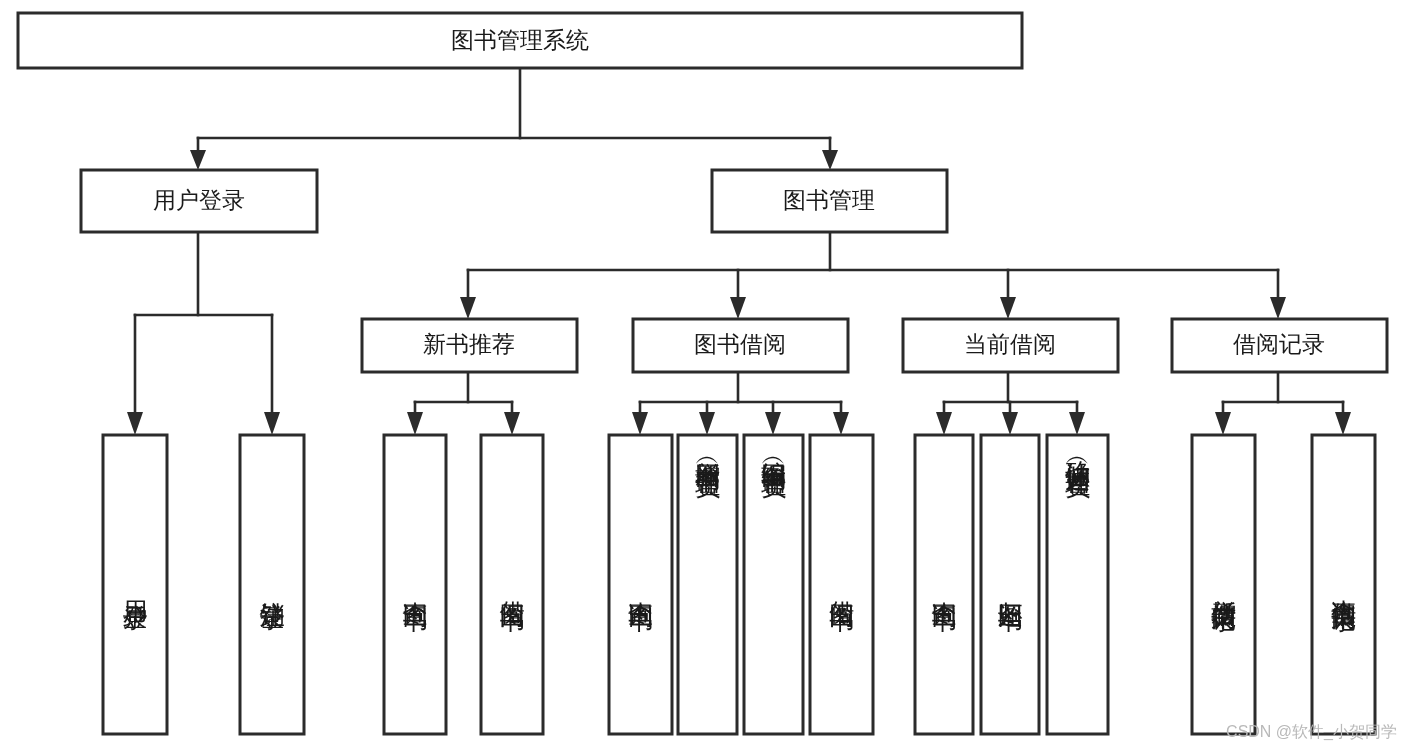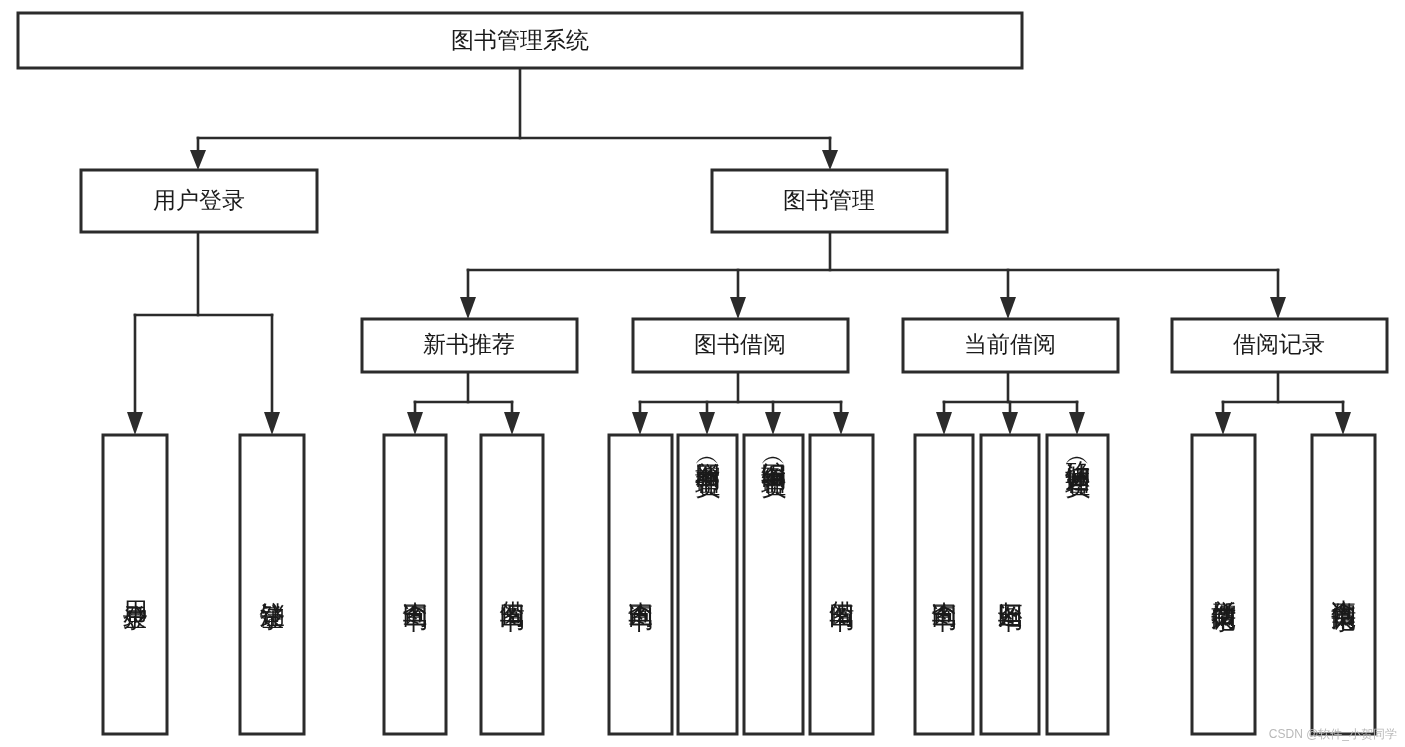--- a/index.html
+++ b/index.html
@@ -28,21 +28,21 @@
     display:flex;
     align-items:center;
     justify-content:center;
     white-space:nowrap;
     letter-spacing:2px;
     pointer-events:none;
   }
   .watermark{
     position:absolute;right:8px;bottom:4px;
     font-family:"Liberation Sans","DejaVu Sans",sans-serif;
-    font-size:12px;color:#b9b9b9;white-space:nowrap;
+    font-size:16px;color:#b9b9b9;white-space:nowrap;
   }
 </style>
 </head>
 <body>
 
 <div id="diagram-root">
 
   <svg class="canvas" viewBox="0 0 1405 747">
 
     <g>

